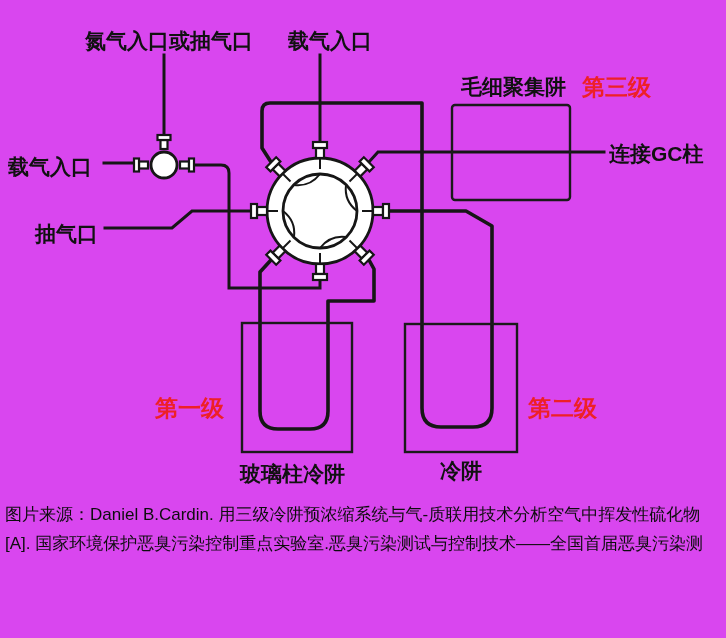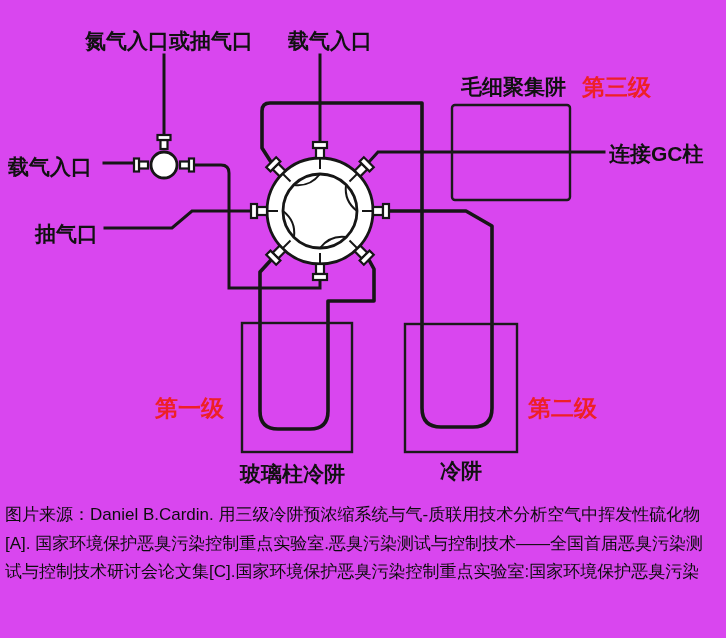--- a/index.html
+++ b/index.html
@@ -121,16 +121,15 @@
     <text class="lbl" x="609" y="161">连接GC柱</text>
     <text class="lblred" x="155" y="416" fill="#ee2027">第一级</text>
     <text class="lblred" x="528" y="416" fill="#ee2027">第二级</text>
     <text class="lbl" x="240" y="481">玻璃柱冷阱</text>
     <text class="lbl" x="440" y="478">冷阱</text>
   </svg>
 
   <div id="citation">
     <div class="cit-line">图片来源：Daniel B.Cardin. 用三级冷阱预浓缩系统与气-质联用技术分析空气中挥发性硫化物</div>
     <div class="cit-line">[A]. 国家环境保护恶臭污染控制重点实验室.恶臭污染测试与控制技术——全国首届恶臭污染测</div>
-    <div class="cit-line">试与控制技术研讨会论文集[C].国家环境保护恶臭污染控制重点实验室:国家环境保护恶臭污染</div>
   </div>
 
 </div>
 
 </body></html>

